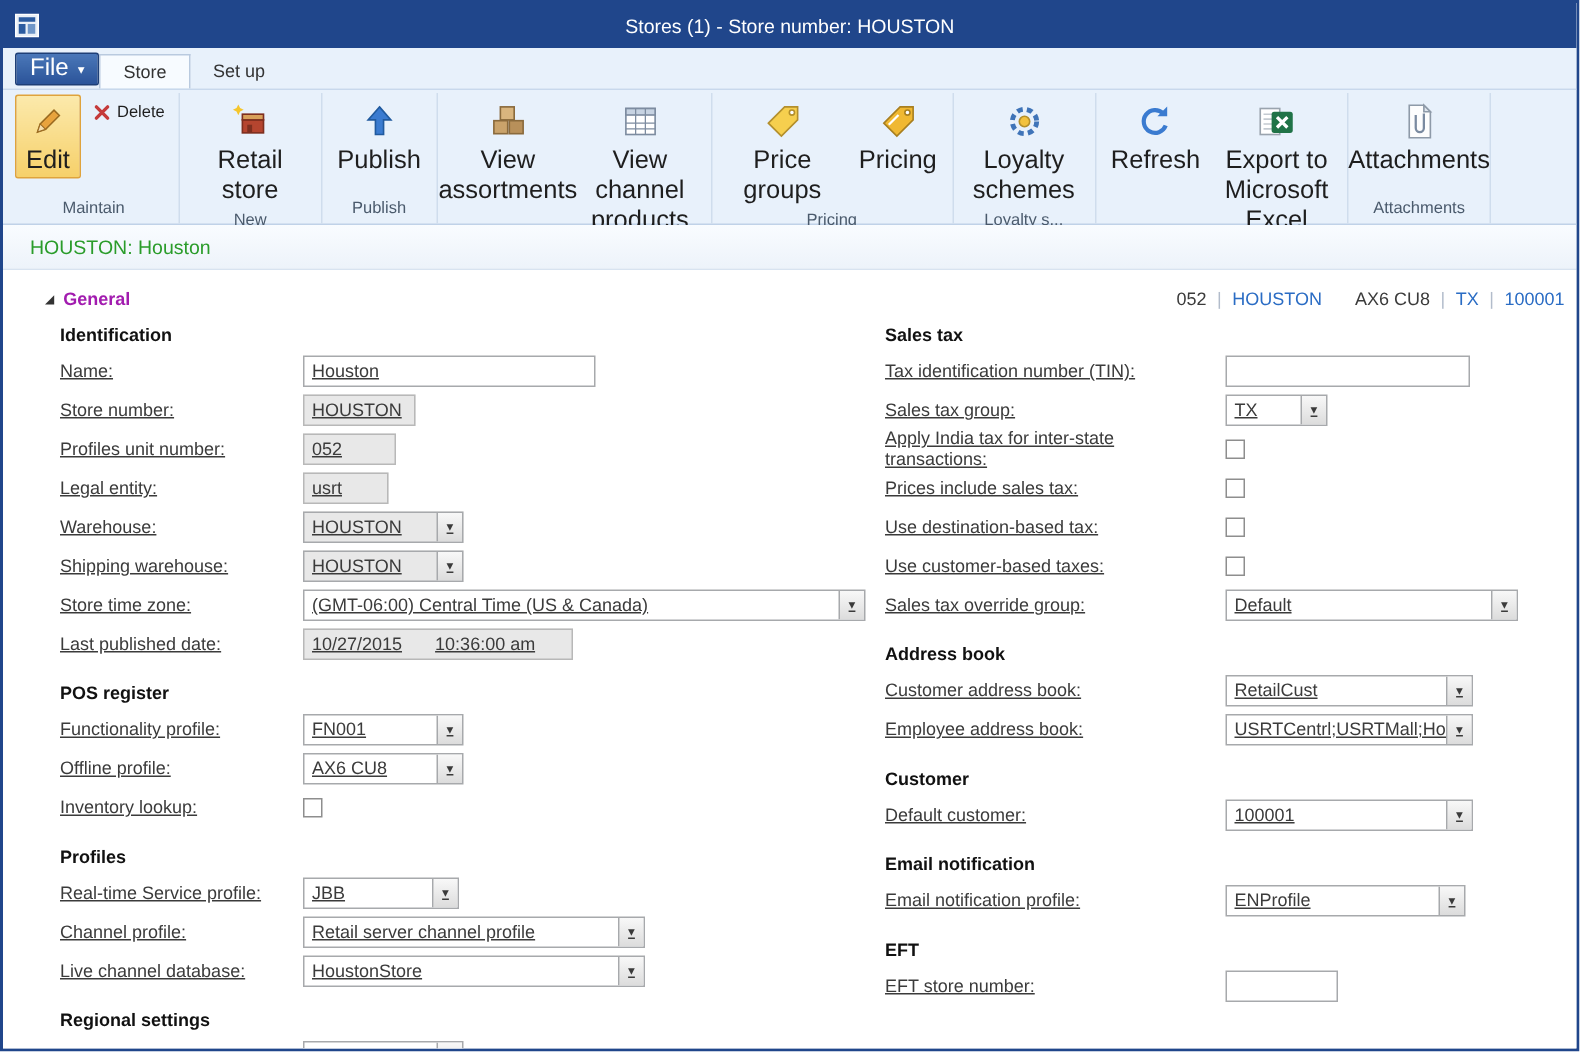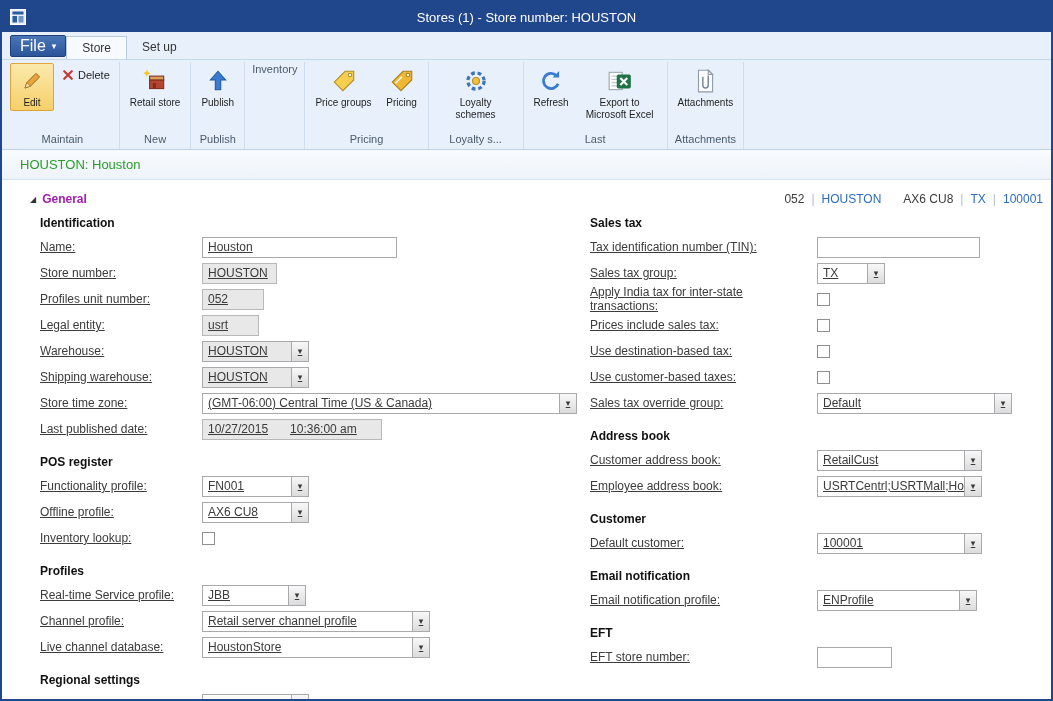--- a/index.html
+++ b/index.html
@@ -20,21 +20,21 @@
   .tab { padding:4px 15px 5px; font-size:12px; color:#333; cursor:pointer; }
   .tab.active { background:#f7fbff; border:1px solid #b9cadf; border-bottom:none; margin-bottom:-1px; }
 
   
   .ribbon { height:91px; background:#e8f1fb; border-top:1px solid #c8d8ec; border-bottom:1px solid #c0d2e8; display:flex; padding:2px 2px 0 4px; flex:0 0 auto; }
   .rgroup { display:flex; flex-direction:column; border-right:1px solid #cfdded; padding:0 3px; }
   .rbuttons { display:flex; align-items:flex-start; flex:1 1 auto; }
   .rbtn-lg { display:flex; flex-direction:column; align-items:center; text-align:center; padding:3px 5px 1px; margin:1px; min-width:44px; max-width:86px; border:1px solid transparent; border-radius:2px; cursor:pointer; }
   .rbtn-lg.hot { background:linear-gradient(#fbe9ab,#f6d06a); border:1px solid #dfa33c; }
   .ricon { width:28px; height:28px; display:flex; align-items:center; justify-content:center; }
-  .rlabel { font-size:10px; line-height:1.18; color:#1e1e1e; margin-top:2px; }
+  .rlabel { font-size:17px; line-height:1.18; color:#1e1e1e; margin-top:2px; }
   .rbtn-sm { display:flex; align-items:center; gap:3px; padding:2px 5px; margin-top:3px; border:1px solid transparent; border-radius:2px; cursor:pointer; }
   .ricon-sm { width:14px; height:14px; display:flex; align-items:center; justify-content:center; }
   .rlabel-sm { font-size:11px; color:#1e1e1e; }
   .rgroup-label { flex:0 0 17px; text-align:center; font-size:11px; color:#4a5a6c; padding:1px 4px 0; }
 
   
   .rec-header { height:30px; background:linear-gradient(#f9fcff,#edf3fa); border-bottom:1px solid #d8e3f0; display:flex; align-items:center; padding-left:18px; flex:0 0 auto; }
   .rec-title { color:#2a9c2a; font-size:13px; }
 
   
@@ -153,20 +153,42 @@
               <path d="M12 3l7 8h-4.5v9h-5v-9H5z" fill="#3a7bd0" stroke="#205a9e"></path>
             </svg>
           </span>
           <span class="rlabel">Publish</span>
         </div>
       </div>
       <div class="rgroup-label">Publish</div>
     </div>
 
     <div class="rgroup">
+      <div class="rbuttons">
+        <div class="rbtn-lg">
+          <span class="ricon">
+            <svg width="26" height="26" viewBox="0 0 24 24">
+              <rect x="7" y="3" width="8.5" height="8" fill="#d9b57e" stroke="#8a6a3c"></rect>
+              <rect x="3" y="11.5" width="8.5" height="8" fill="#caa36b" stroke="#8a6a3c"></rect>
+              <rect x="12.5" y="11.5" width="8.5" height="8" fill="#b8905a" stroke="#8a6a3c"></rect>
+            </svg>
+          </span>
+          <span class="rlabel">View assortments</span>
+        </div>
+        <div class="rbtn-lg">
+          <span class="ricon">
+            <svg width="26" height="26" viewBox="0 0 24 24">
+              <rect x="3" y="4" width="18" height="16" fill="#ffffff" stroke="#7d8ca0"></rect>
+              <rect x="3" y="4" width="18" height="4" fill="#c7d3e2" stroke="#7d8ca0"></rect>
+              <path d="M3 13h18M3 16.5h18M9 4v16M15 4v16" stroke="#7d8ca0" stroke-width="0.8"></path>
+            </svg>
+          </span>
+          <span class="rlabel">View channel products</span>
+        </div>
+      </div>
       <div class="rgroup-label">Inventory</div>
     </div>
 
     <div class="rgroup">
       <div class="rbuttons">
         <div class="rbtn-lg">
           <span class="ricon">
             <svg width="26" height="26" viewBox="0 0 24 24">
               <path d="M3 13L13 3h8v8L11 21z" fill="#f6cf4e" stroke="#b38f2c"></path>
               <circle cx="17.5" cy="6.5" r="1.6" fill="#ffffff" stroke="#b38f2c"></circle>

